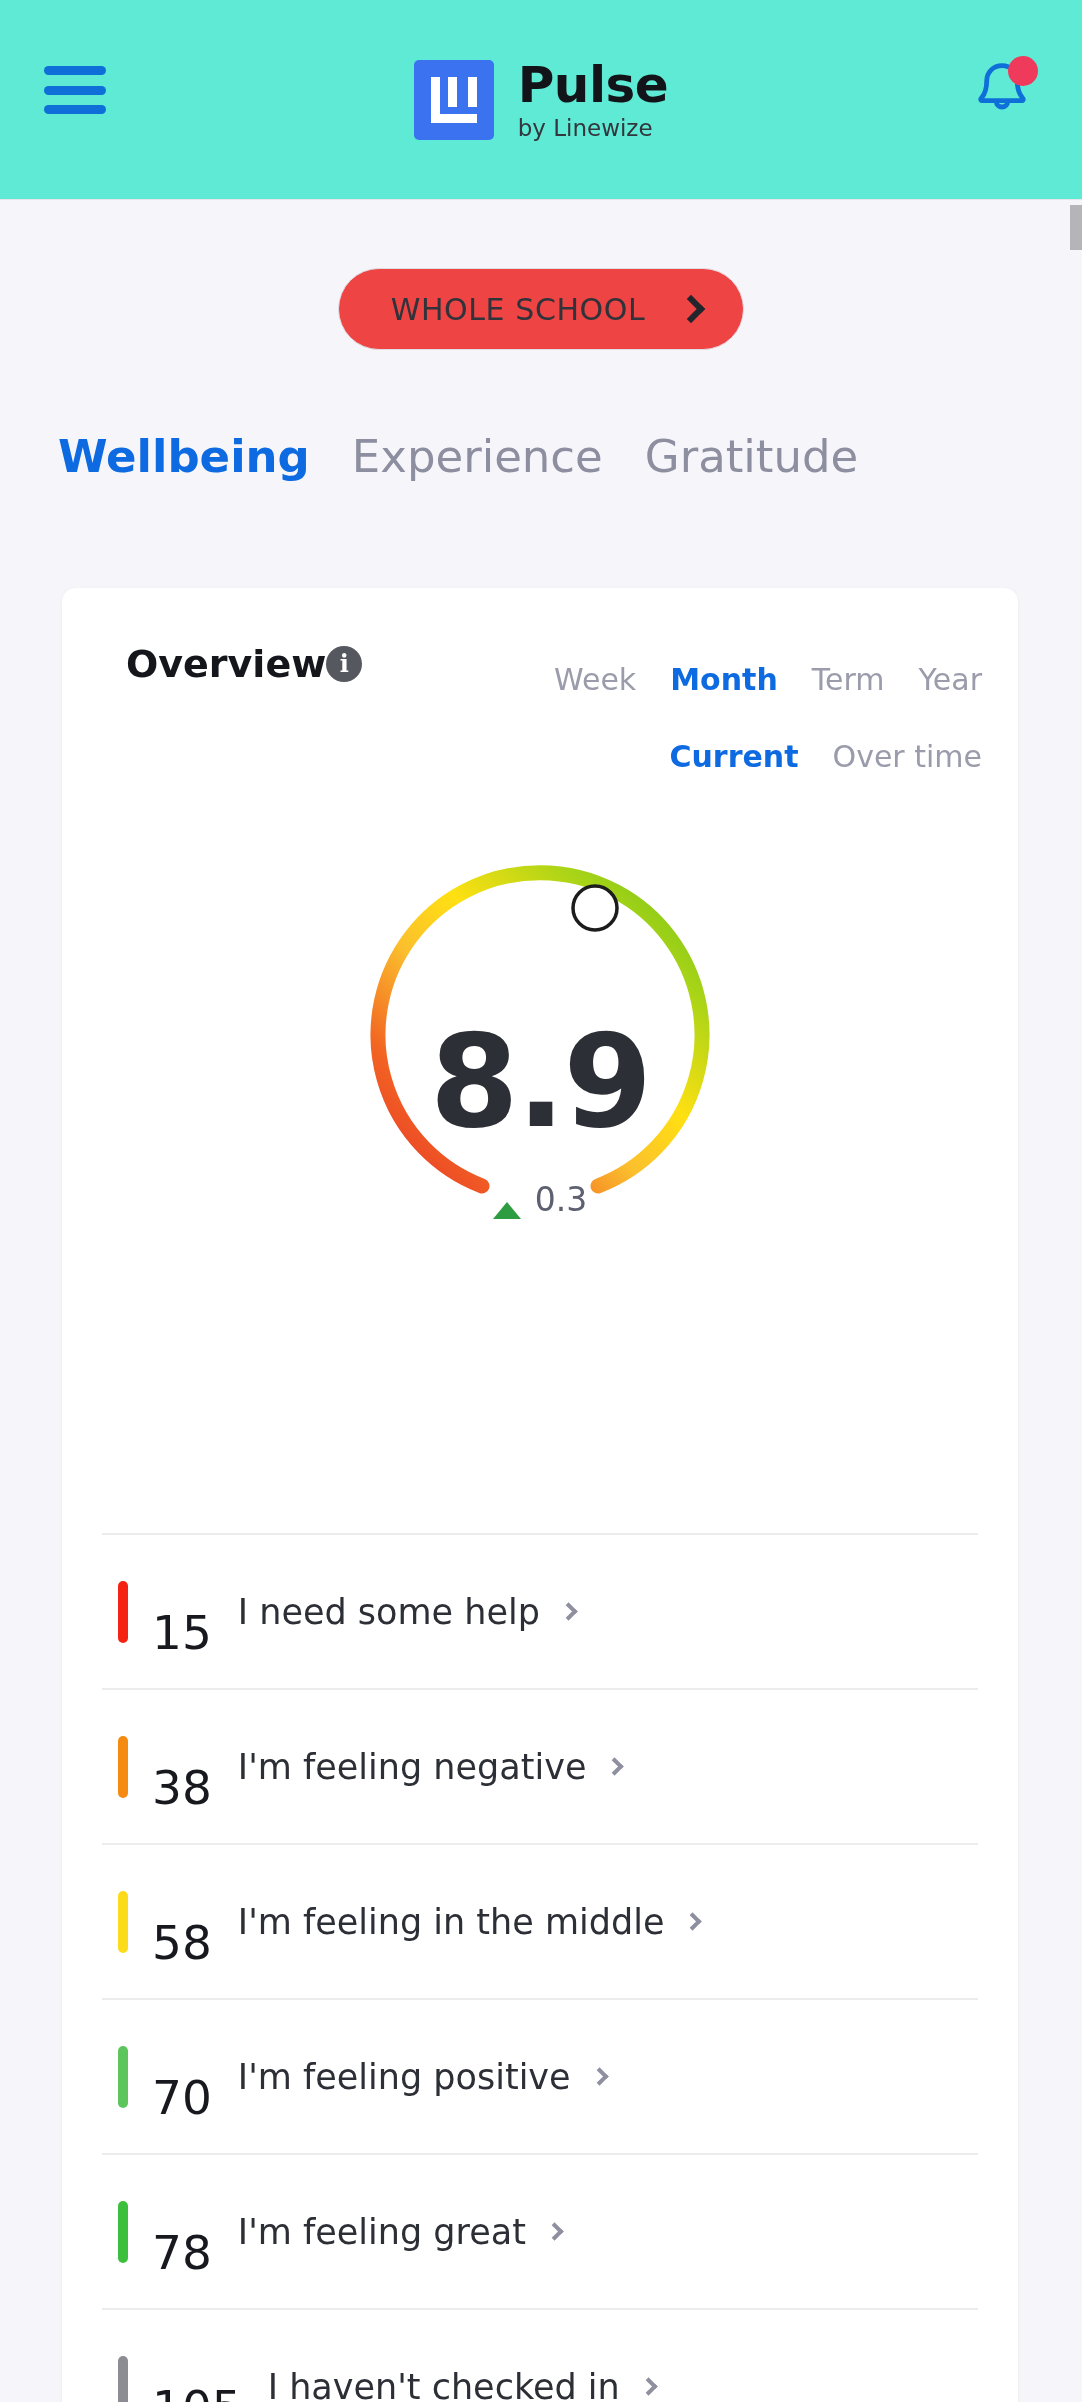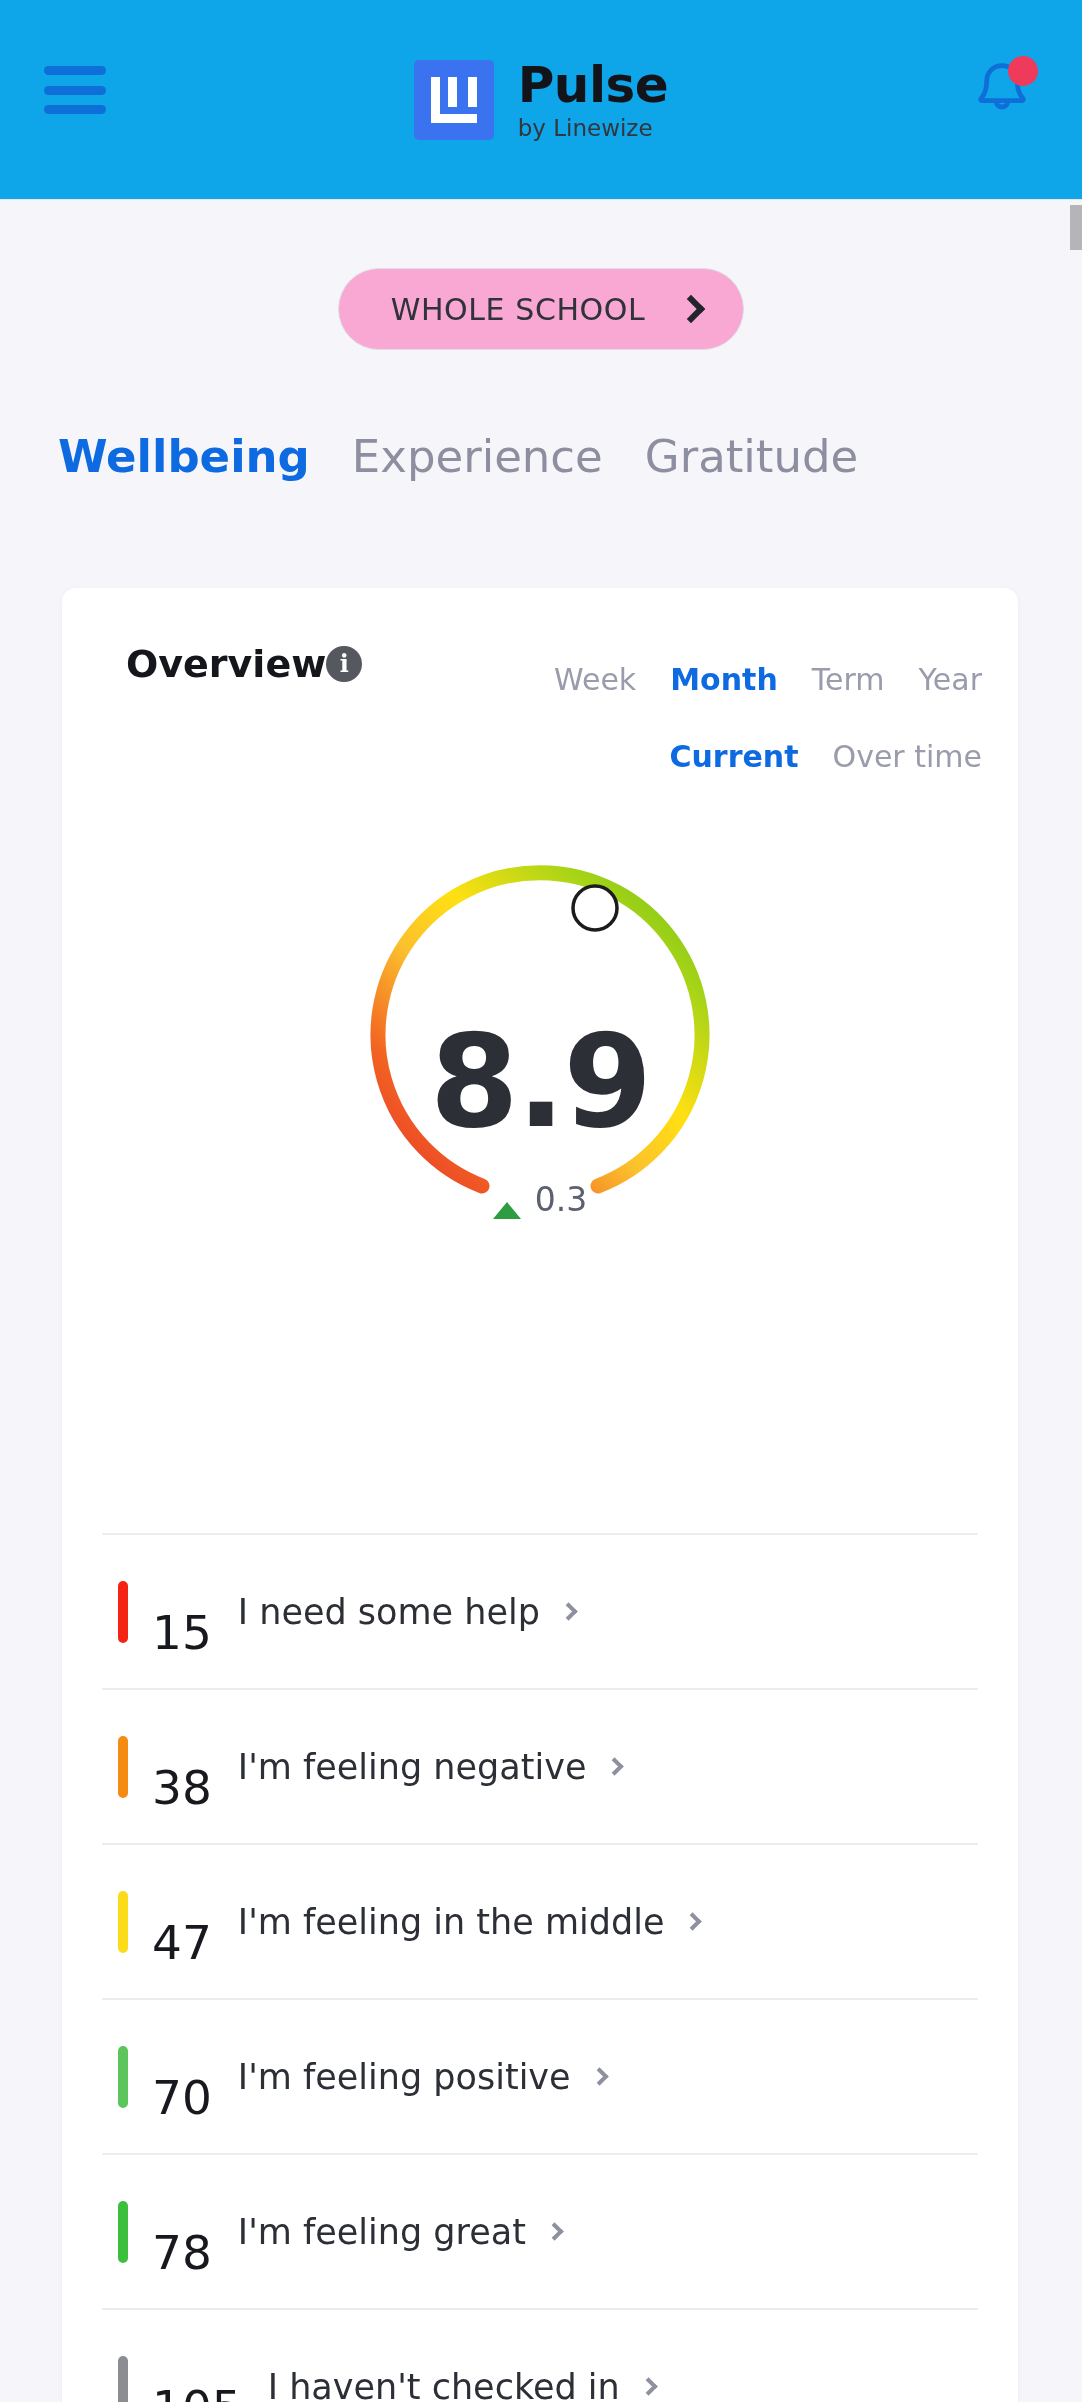--- a/index.html
+++ b/index.html
@@ -16,21 +16,21 @@
     height: 2402px;
     background: #f6f6fa;
   }
 
   
   .header {
     position: absolute;
     left: 0; top: 0;
     width: 1082px;
     height: 200px;
-    background: #0ea5e9;
+    background: #5eead4;
     border-bottom: 1px solid #e6e6ee;
   }
   .hamburger {
     position: absolute;
     left: 44px; top: 66px;
     width: 62px; height: 48px;
     display: flex;
     flex-direction: column;
     justify-content: space-between;
     cursor: pointer;
@@ -120,21 +120,21 @@
     display: flex; justify-content: center;
   }
   .scope-pill {
     display: inline-flex;
     align-items: center;
     gap: 34px;
     height: 82px;
     padding: 0 42px 0 52px;
     border: 1.5px solid #dedee4;
     border-radius: 41px;
-    background: #f9a8d4;
+    background: #ef4444;
     cursor: pointer;
   }
   .scope-label {
     font-size: 30px;
     color: #30333a;
     letter-spacing: 0.6px;
     font-weight: 400;
   }
   .chev-strong {
     width: 20px; height: 20px;
@@ -416,21 +416,21 @@
 
       <div class="list-row">
         <span class="swatch" style="background:#f68b12"></span>
         <span class="row-count">38</span>
         <span class="row-label">I'm feeling negative</span>
         <span class="chev-light"></span>
       </div>
 
       <div class="list-row">
         <span class="swatch" style="background:#fbdb1a"></span>
-        <span class="row-count">47</span>
+        <span class="row-count">58</span>
         <span class="row-label">I'm feeling in the middle</span>
         <span class="chev-light"></span>
       </div>
 
       <div class="list-row">
         <span class="swatch" style="background:#5cc65c"></span>
         <span class="row-count">70</span>
         <span class="row-label">I'm feeling positive</span>
         <span class="chev-light"></span>
       </div>

